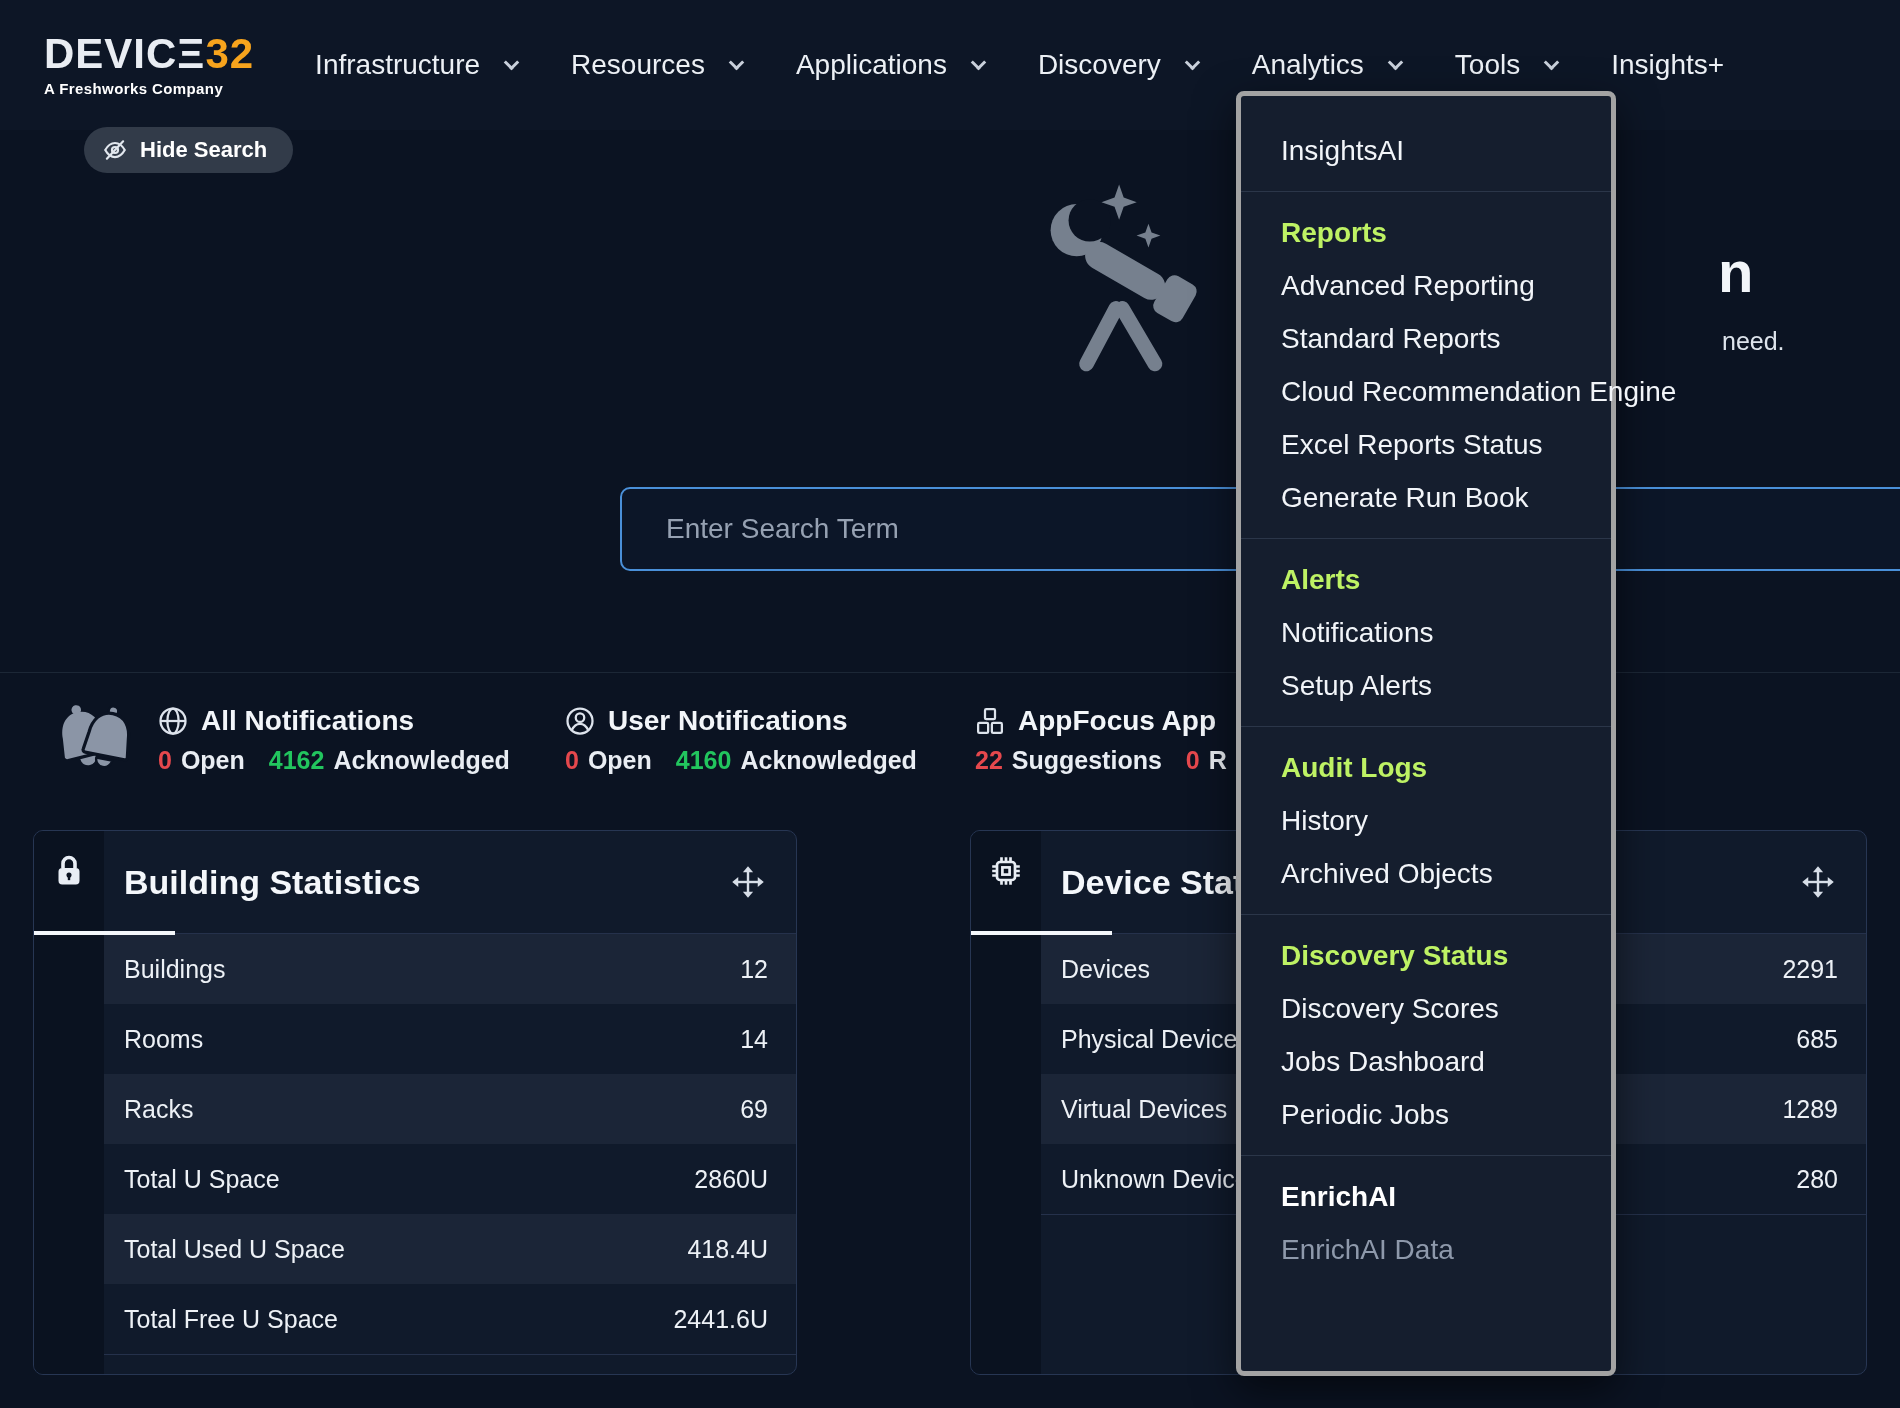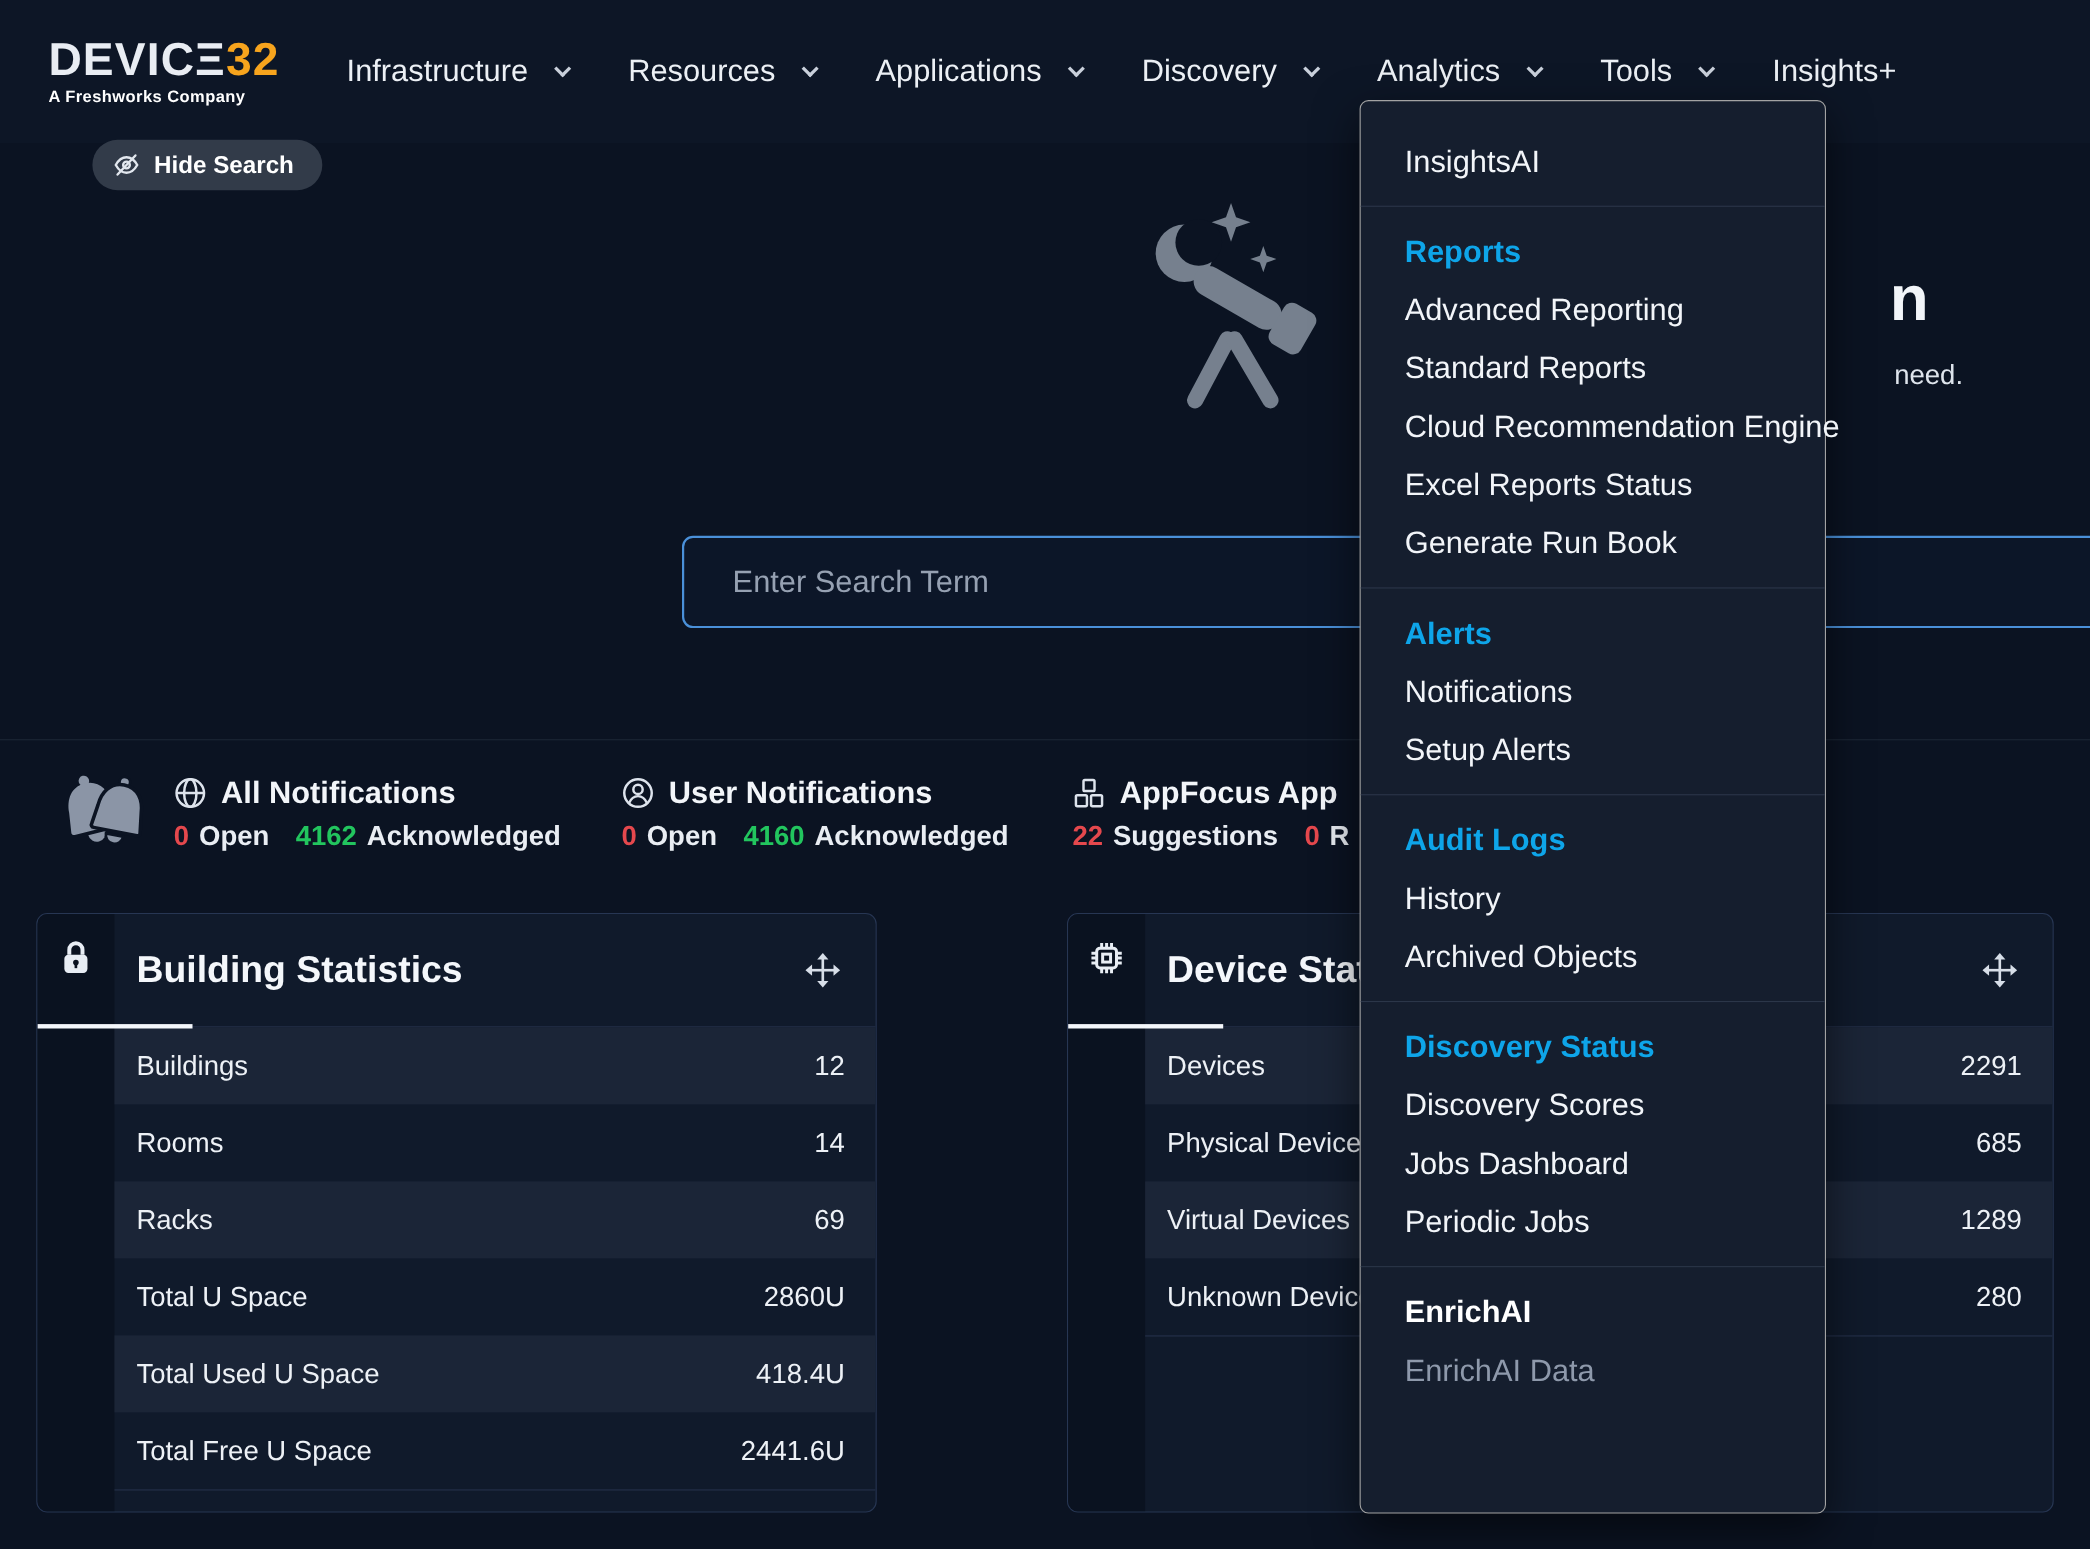--- a/index.html
+++ b/index.html
@@ -69,27 +69,27 @@
   .card-header { height:103px; display:flex; align-items:center; padding:0 30px 0 90px; border-bottom:1px solid #25314B; }
   .card-title { font-size:34px; font-weight:bold; color:#F4F7FB; white-space:nowrap; }
   .move { margin-left:auto; color:#D7DEE8; cursor:pointer; line-height:0; }
   .card-rows { border-bottom:1px solid #25314B; }
   .crow { height:70px; display:flex; align-items:center; padding:0 28px 0 90px; font-size:25px; color:#EDF1F6; }
   .crow.alt { background:#1B2537; }
   .rv { margin-left:auto; }
 
   
   .menu {
-    position:absolute; left:1236px; top:91px; width:424px; height:1285px; z-index:50;
-    background:#151E2E; border:1px solid #a3a3a3; border-radius:8px;
+    position:absolute; left:1236px; top:91px; width:380px; height:1285px; z-index:50;
+    background:#151E2E; border:5px solid #a3a3a3; border-radius:8px;
     box-shadow:0 14px 40px rgba(0,0,0,.55); padding-top:28px;
   }
   .mi, .mh, .mhs, .mid { height:53px; line-height:53px; padding:0 40px; font-size:28px; white-space:nowrap; }
   .mi  { color:#F2F5F9; cursor:pointer; }
-  .mh  { color:#0ea5e9; font-weight:bold; }
+  .mh  { color:#bef264; font-weight:bold; }
   .mhs { color:#FFFFFF; font-weight:bold; }
   .mid { color:#8E99AB; }
   .mdiv { height:1px; background:#2B3649; margin:14px 0; }
 </style>
 </head>
 <body>
 
 <nav class="topnav">
   <div class="brand">
     <div class="logo-line"><span>DEVIC</span><span>Ξ</span><span class="logo-num">32</span></div>

